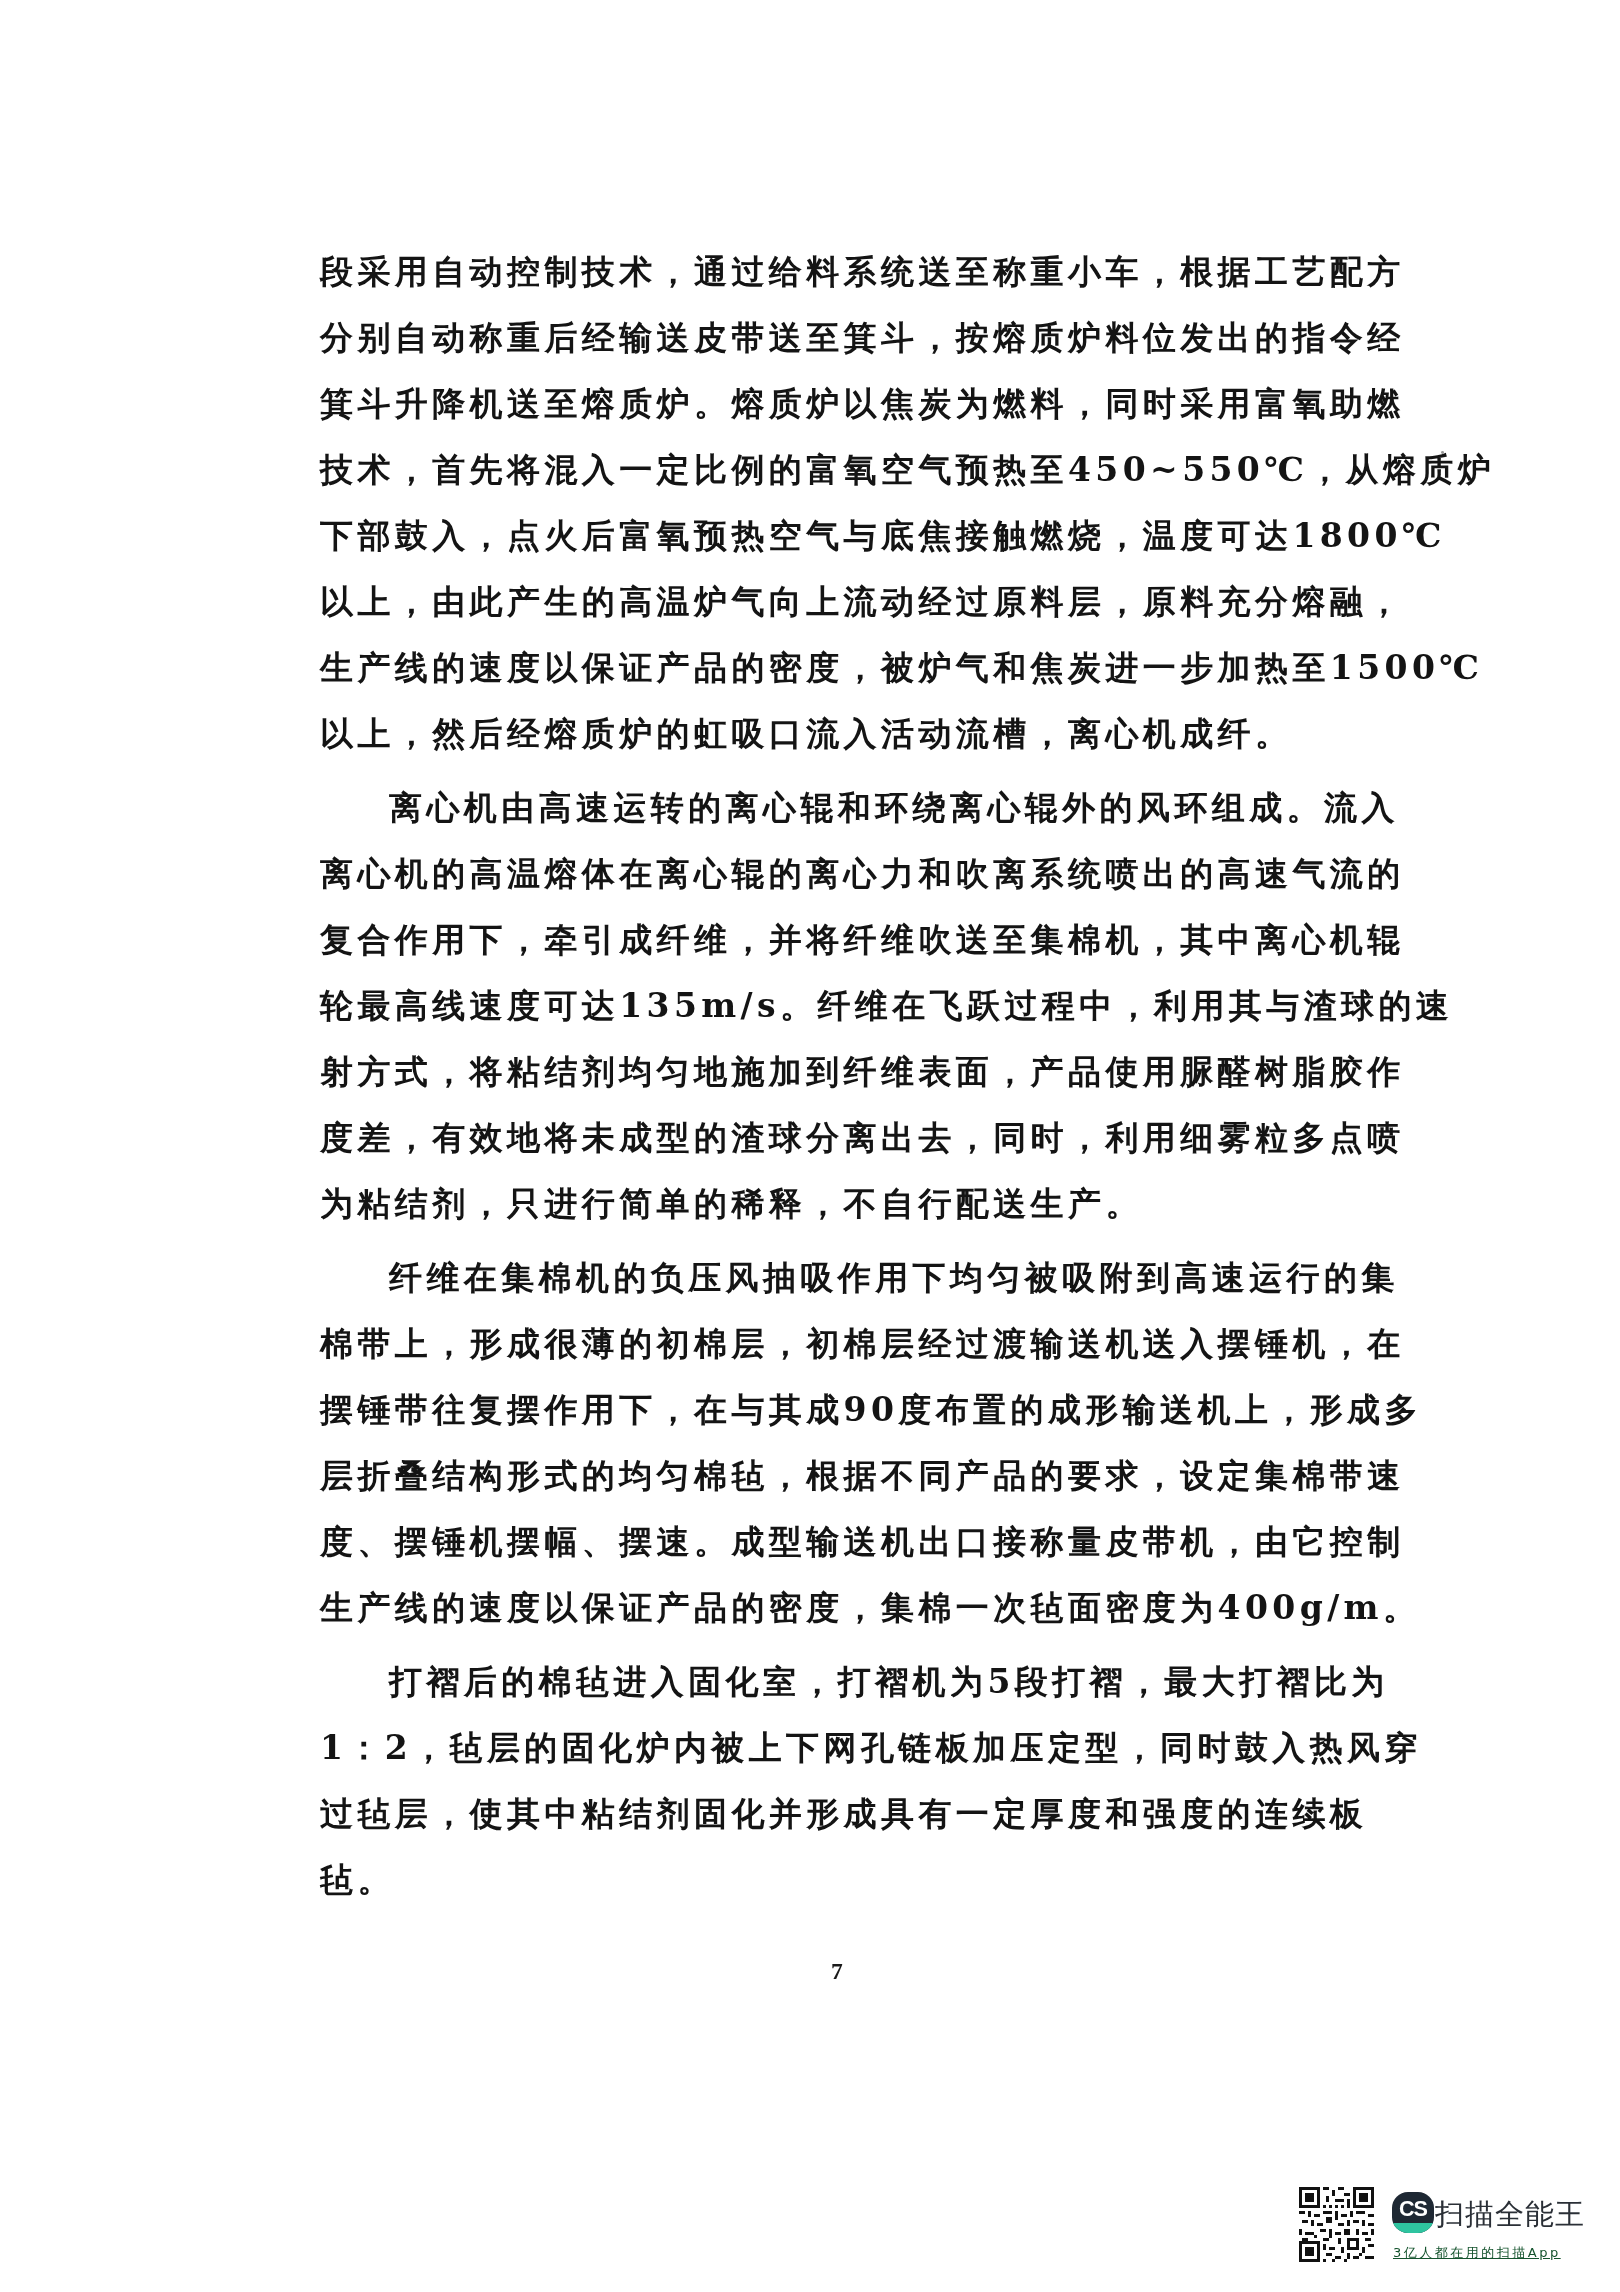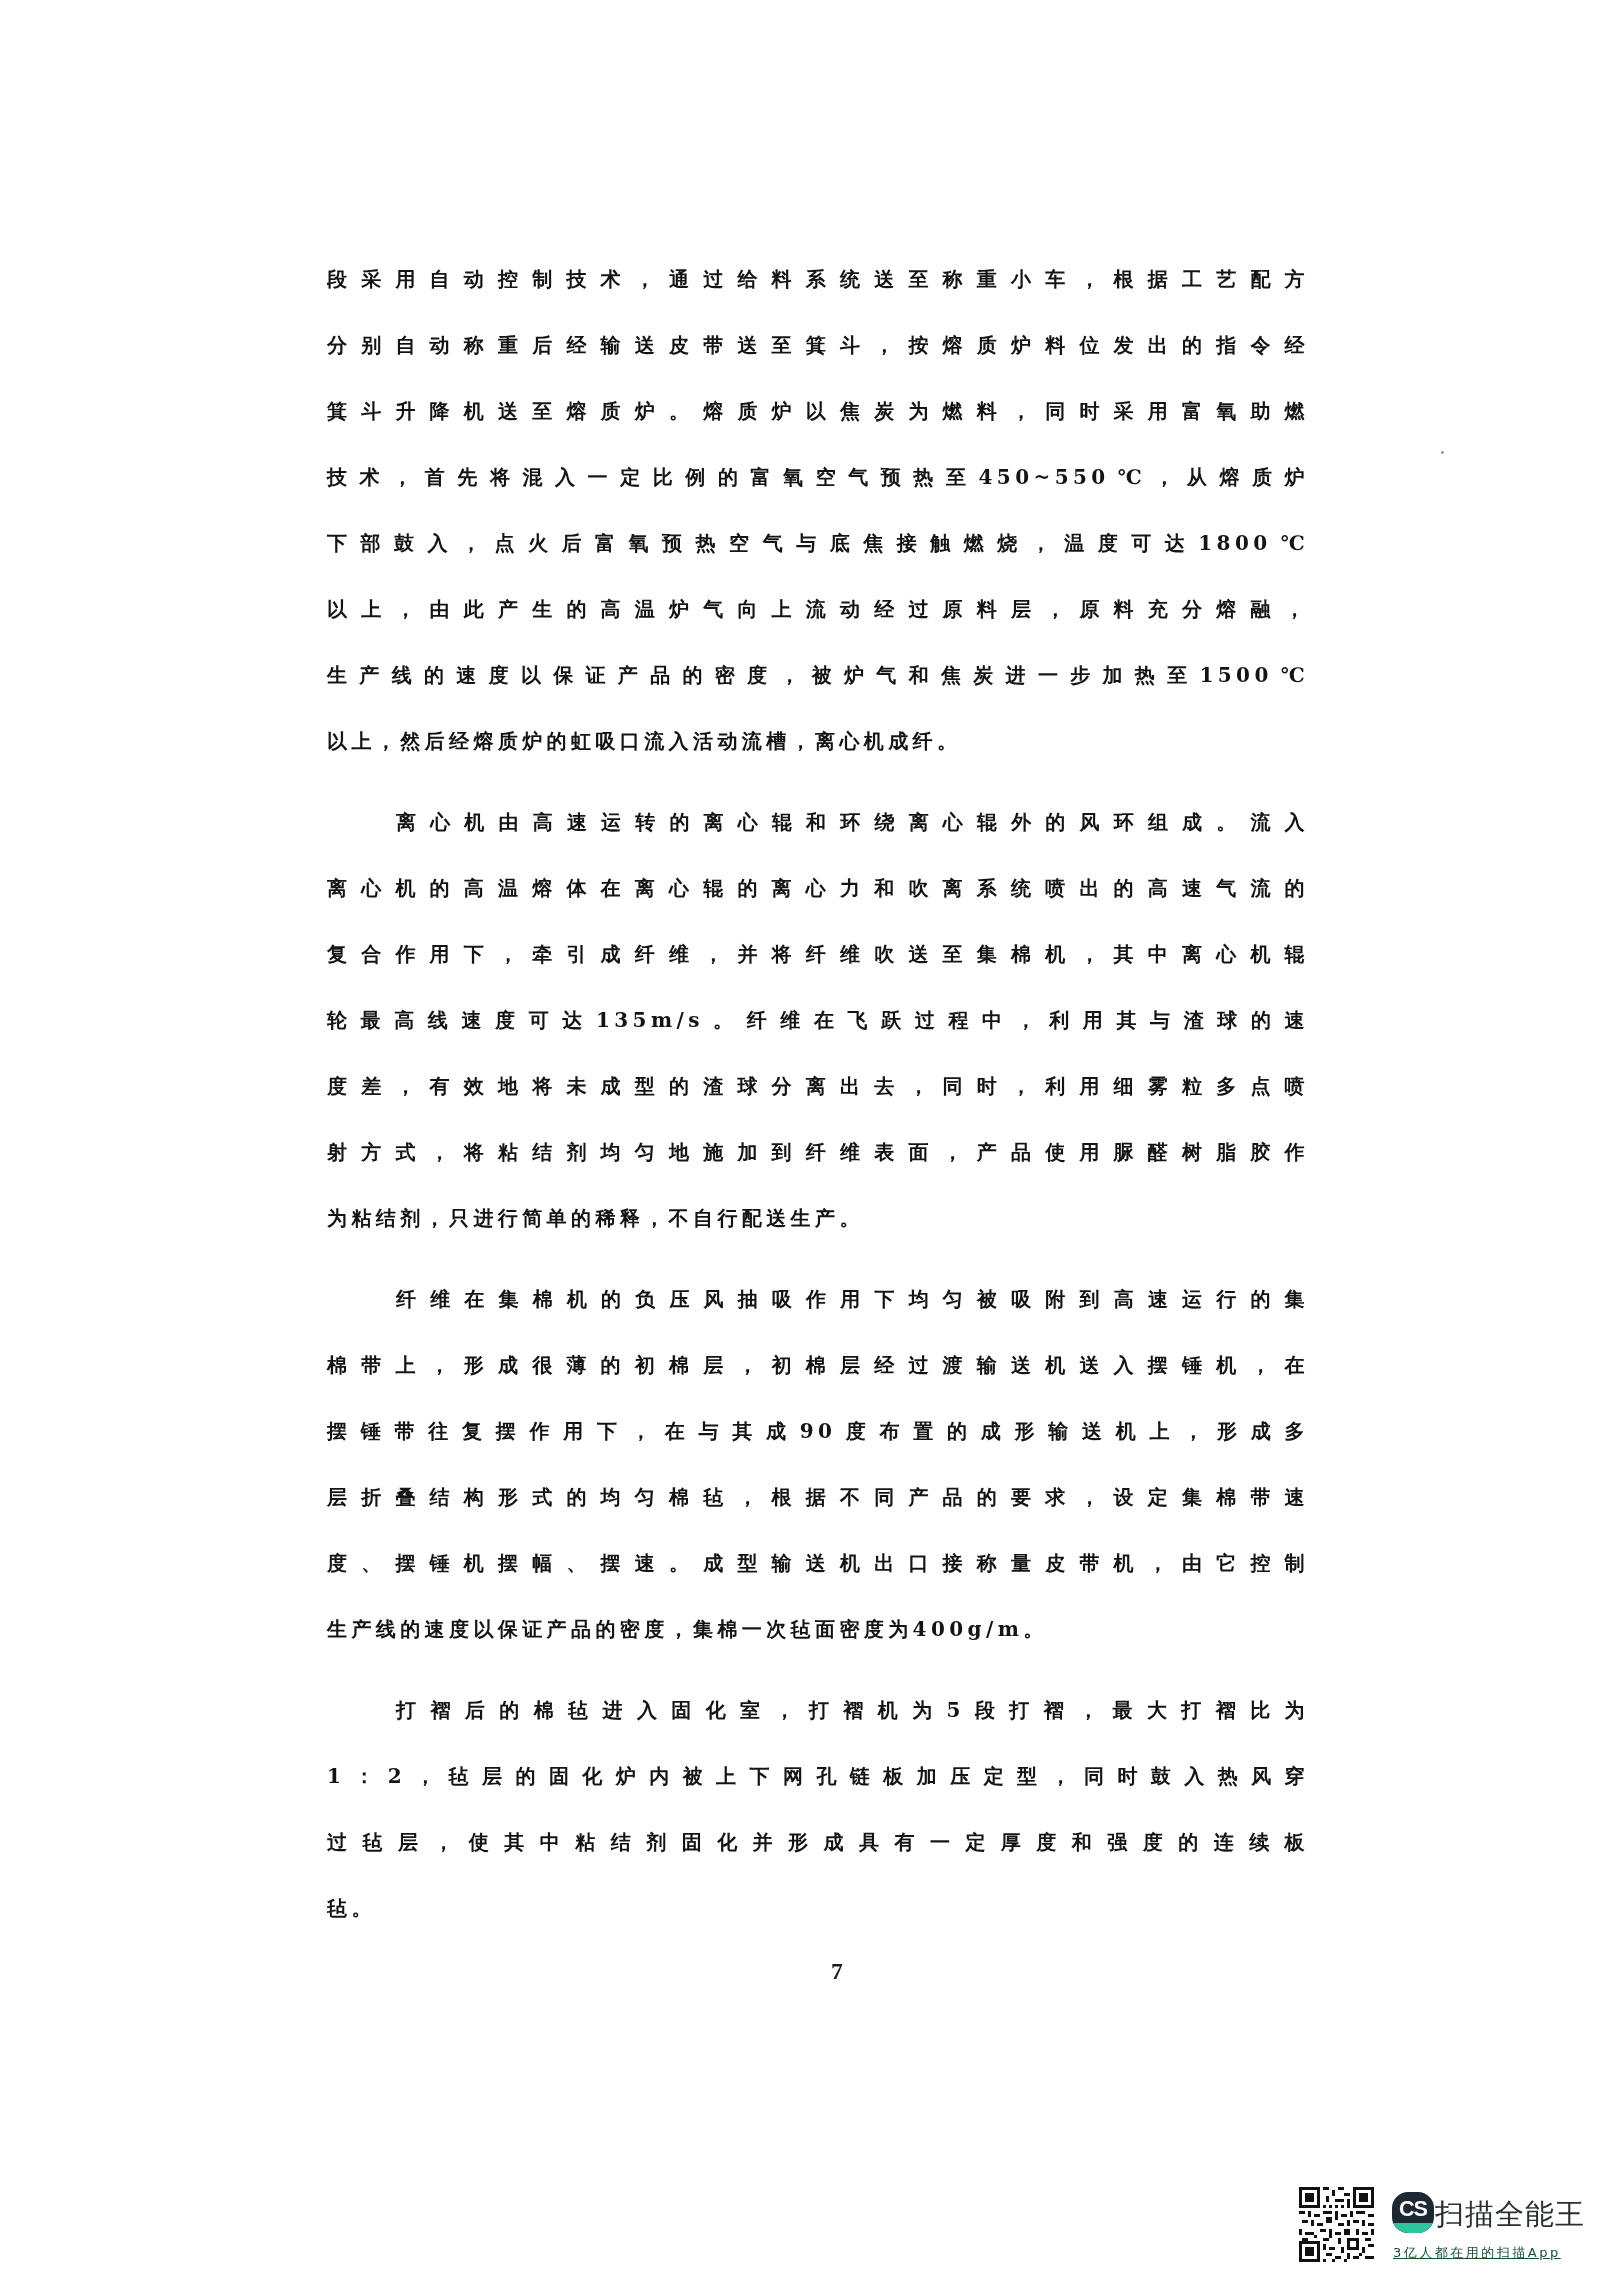--- a/index.html
+++ b/index.html
@@ -12,22 +12,22 @@
     font-family: "DejaVu Serif", "Liberation Serif", serif;
     color: #141414;
   }
   .page-body {
     position: absolute;
     left: 312px;
     top: 231px;
     width: 1012px;
   }
   .para {
-    margin: 15px;
-    font-size: 20px;
+    margin: 8px;
+    font-size: 33px;
     line-height: 66px;
     letter-spacing: 4.4px;
     text-align: justify;
     text-justify: inter-character;
     font-weight: bold;
     word-break: break-all;
   }
   .line {
     display: block;
     height: 66px;
@@ -123,22 +123,22 @@
     <span class="line">下部鼓入，点火后富氧预热空气与底焦接触燃烧，温度可达1800℃</span>
     <span class="line">以上，由此产生的高温炉气向上流动经过原料层，原料充分熔融，</span>
     <span class="line">生产线的速度以保证产品的密度，被炉气和焦炭进一步加热至1500℃</span>
     <span class="line last">以上，然后经熔质炉的虹吸口流入活动流槽，离心机成纤。</span>
   </p>
   <p class="para">
     <span class="line indent">离心机由高速运转的离心辊和环绕离心辊外的风环组成。流入</span>
     <span class="line">离心机的高温熔体在离心辊的离心力和吹离系统喷出的高速气流的</span>
     <span class="line">复合作用下，牵引成纤维，并将纤维吹送至集棉机，其中离心机辊</span>
     <span class="line">轮最高线速度可达135m/s。纤维在飞跃过程中，利用其与渣球的速</span>
+    <span class="line">射方式，将粘结剂均匀地施加到纤维表面，产品使用脲醛树脂胶作</span>
     <span class="line">度差，有效地将未成型的渣球分离出去，同时，利用细雾粒多点喷</span>
-    <span class="line">射方式，将粘结剂均匀地施加到纤维表面，产品使用脲醛树脂胶作</span>
     <span class="line last">为粘结剂，只进行简单的稀释，不自行配送生产。</span>
   </p>
   <p class="para">
     <span class="line indent">纤维在集棉机的负压风抽吸作用下均匀被吸附到高速运行的集</span>
     <span class="line">棉带上，形成很薄的初棉层，初棉层经过渡输送机送入摆锤机，在</span>
     <span class="line">摆锤带往复摆作用下，在与其成90度布置的成形输送机上，形成多</span>
     <span class="line">层折叠结构形式的均匀棉毡，根据不同产品的要求，设定集棉带速</span>
     <span class="line">度、摆锤机摆幅、摆速。成型输送机出口接称量皮带机，由它控制</span>
     <span class="line last">生产线的速度以保证产品的密度，集棉一次毡面密度为400g/m。</span>
   </p>

